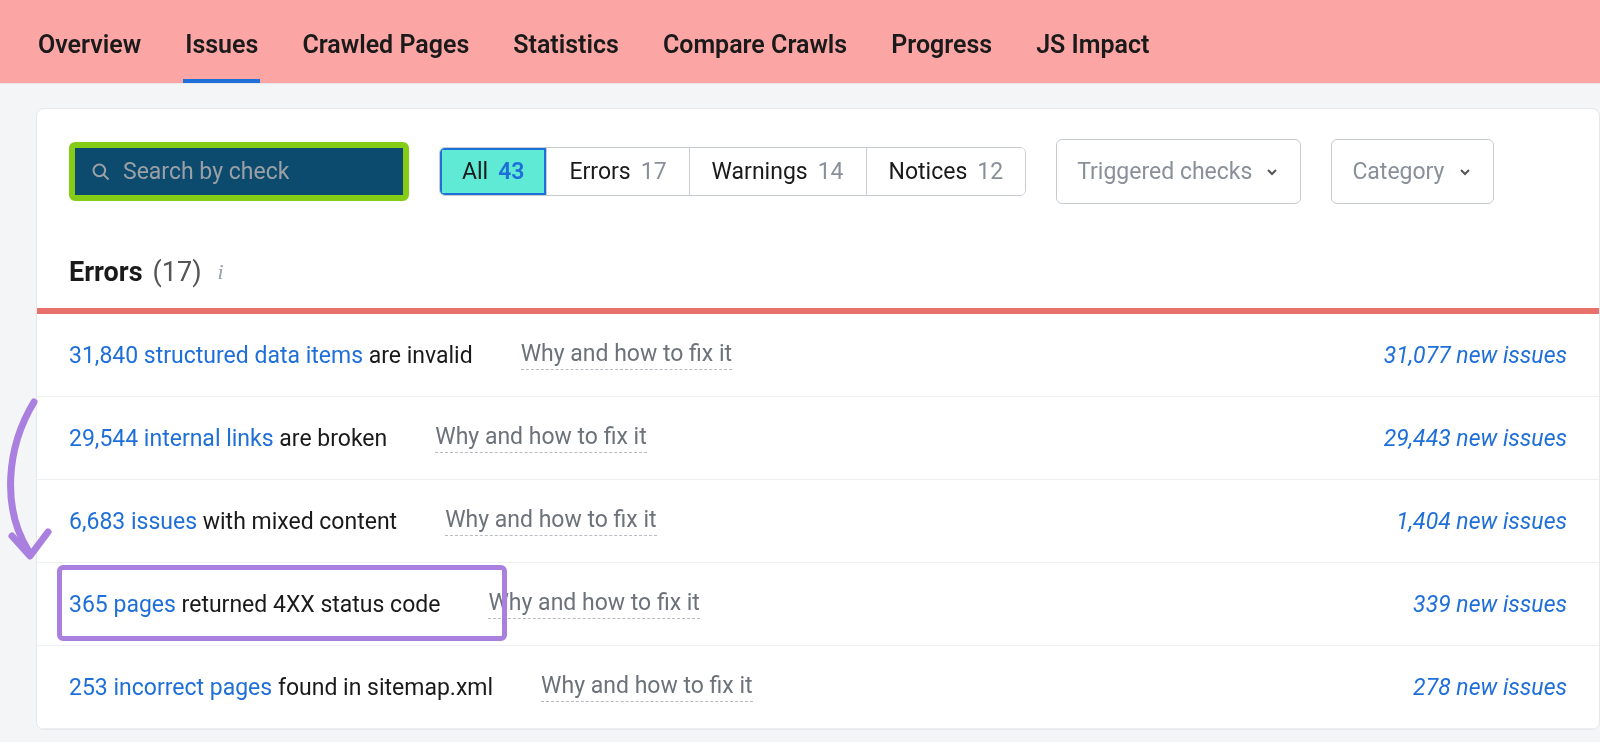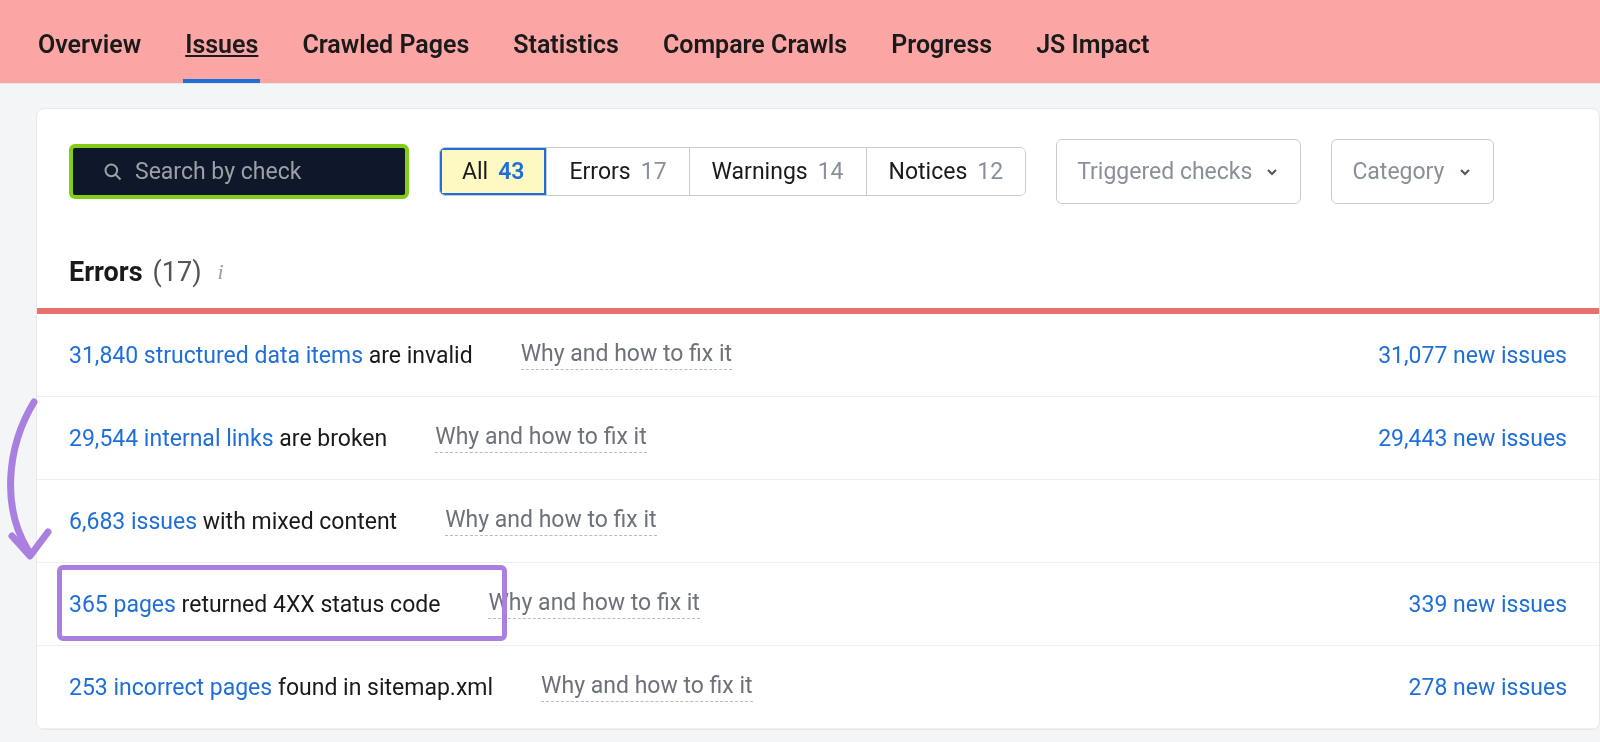--- a/index.html
+++ b/index.html
@@ -23,21 +23,20 @@
   .tab {
     font-size: 25px;
     font-weight: 600;
     color: #1a1a1a;
     padding: 0 2px 20px 2px;
     cursor: pointer;
     border-bottom: 4px solid transparent;
   }
   .tab.active {
     border-bottom-color: #1f6fd9;
-    text-decoration: underline;
   }
 
   
   .panel-wrap {
     padding: 24px 0 0 36px;
   }
   .panel {
     background: #fff;
     border: 1px solid #e6e8eb;
     border-radius: 8px;
@@ -49,27 +48,27 @@
     display: flex;
     align-items: center;
     gap: 30px;
     padding: 30px 32px 0 32px;
     flex-wrap: nowrap;
   }
   .search-box {
     display: flex;
     align-items: center;
     gap: 12px;
-    border: 4px solid #84cc16;
-    border-radius: 6px;
-    padding: 10px 30px;
+    border: 6px solid #84cc16;
+    border-radius: 6px;
+    padding: 10px 16px;
     width: 340px;
     color: #9aa0a6;
     font-size: 23px;
-    background: #0f172a;
+    background: #0c4a6e;
   }
   .search-box svg { flex: 0 0 auto; }
   .seg-group {
     display: flex;
     border: 1px solid #c7ccd1;
     border-radius: 6px;
     overflow: hidden;
   }
   .seg {
     display: flex;
@@ -77,21 +76,21 @@
     gap: 10px;
     padding: 10px 22px;
     font-size: 23px;
     color: #1a1a1a;
     cursor: pointer;
     border-right: 1px solid #c7ccd1;
     background: #fff;
   }
   .seg:last-child { border-right: none; }
   .seg.active {
-    background: #fef9c3;
+    background: #5eead4;
     color: #1a1a1a;
     box-shadow: inset 0 0 0 2px #1f6fd9;
   }
   .seg .count { color: #8a9099; }
   .seg.active .count { color: #1f6fd9; font-weight: 600; }
   .dropdown-btn {
     display: flex;
     align-items: center;
     gap: 12px;
     border: 1px solid #c7ccd1;
@@ -139,20 +138,21 @@
   .fix-link {
     color: #6d727a;
     border-bottom: 1px dashed #b7bcc2;
     cursor: pointer;
     padding-bottom: 2px;
   }
   .new-issues {
     color: #1f6fd9;
     cursor: pointer;
     white-space: nowrap;
+    font-style: italic;
   }
 
   
   .highlight-box {
     position: absolute;
     border: 5px solid #a97fe0;
     border-radius: 6px;
     pointer-events: none;
   }
   .arrow-svg {
@@ -246,20 +246,21 @@
       <span class="new-issues">29,443 new issues</span>
     </div>
 
     <div class="row">
       <div class="main">
         <span class="issue-text">
           <span class="lnk">6,683 issues</span><span class="rest"> with mixed content</span>
         </span>
         <span class="fix-link">Why and how to fix it</span>
       </div>
+      <span class="new-issues">1,404 new issues</span>
     </div>
 
     <div class="row">
       <div class="main">
         <span class="issue-text">
           <span class="lnk">365 pages</span><span class="rest"> returned 4XX status code</span>
         </span>
         <span class="fix-link">Why and how to fix it</span>
       </div>
       <span class="new-issues">339 new issues</span>

